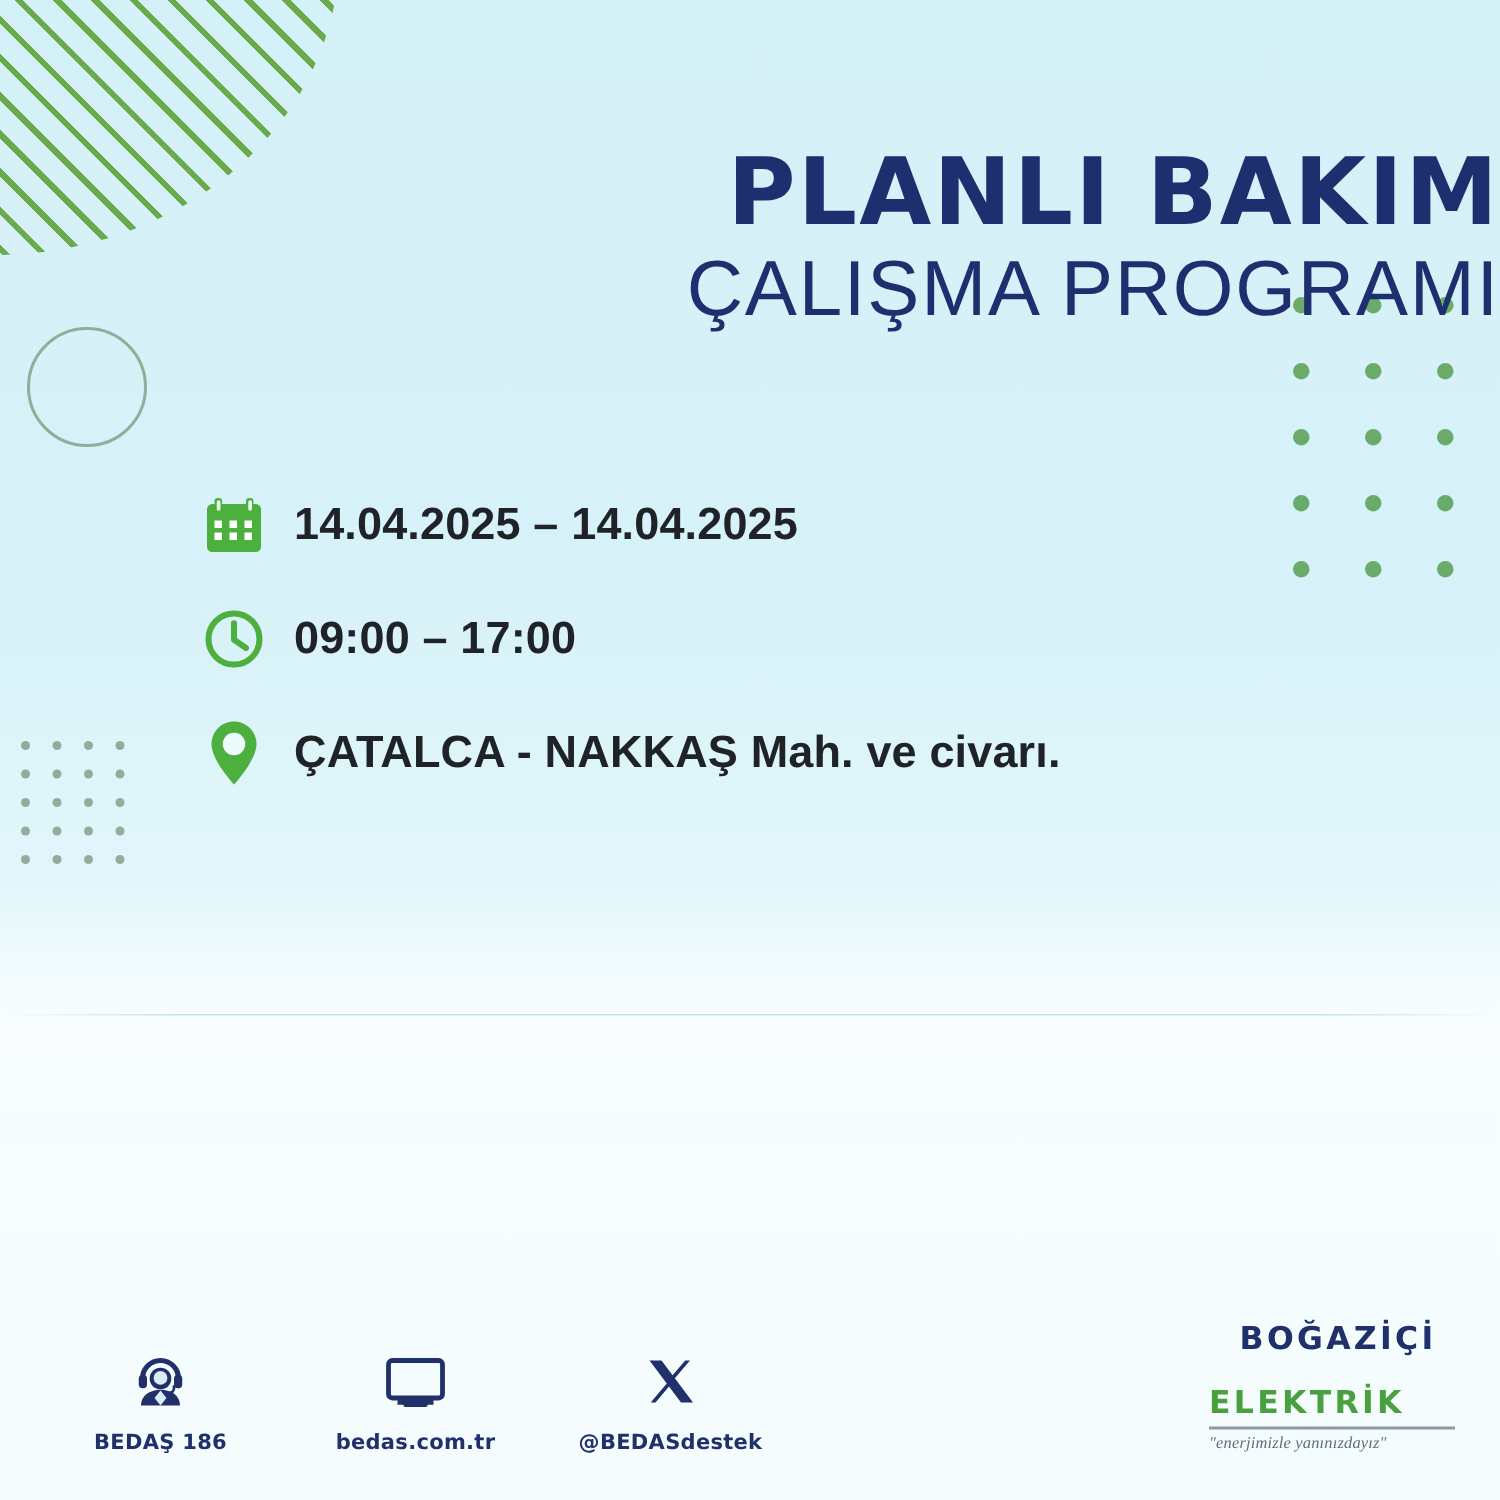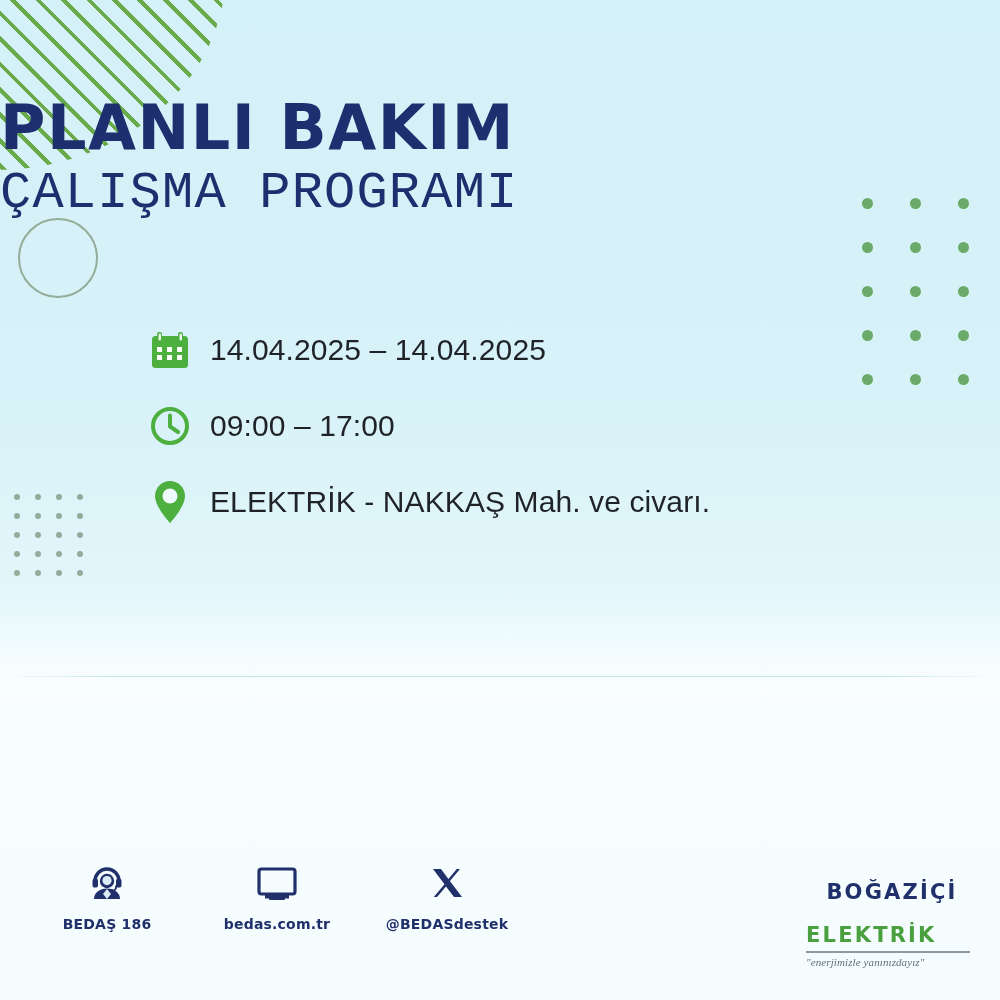--- a/index.html
+++ b/index.html
@@ -111,48 +111,49 @@
         rgba(255,255,255,0.15) 100%);
     pointer-events: none;
   }
 
   
   .heading {
     position: absolute;
     left: 0;
     top: 96px;
     width: 1000px;
-    text-align: left;
+    text-align: right;
   }
   .title-main {
     font-family: "DejaVu Sans", sans-serif;
     font-weight: 700;
     font-size: 62px;
     letter-spacing: 1.5px;
     color: #1d2f6f;
     line-height: 1.02;
     white-space: nowrap;
   }
   .title-sub {
-    font-family: Liberation Mono, monospace;
+    font-family: Liberation Sans, sans-serif;
     font-weight: 400;
     font-size: 52px;
     letter-spacing: 1.2px;
     color: #1d2f6f;
     line-height: 1.18;
     margin-top: 4px;
     white-space: nowrap;
   }
 
   
   .info-block {
     position: absolute;
-    left: 148px;
+    left: 134px;
     top: 312px;
     width: 760px;
+    font-weight: bold;
   }
   .info-row {
     display: flex;
     align-items: center;
     height: 76px;
   }
   .info-icon {
     width: 62px;
     min-width: 62px;
     height: 54px;
@@ -165,21 +166,21 @@
     font-size: 30px;
     color: #1f2328;
     letter-spacing: 0.1px;
     white-space: nowrap;
   }
 
   
   .footer-contacts {
     position: absolute;
     left: 48px;
-    top: 860px;
+    top: 898px;
     display: flex;
     align-items: flex-start;
     gap: 52px;
   }
   .contact {
     display: flex;
     flex-direction: column;
     align-items: center;
     width: 118px;
   }
@@ -322,21 +323,21 @@
 
 
     <div class="info-row">
       <span class="info-icon">
         <svg width="44" height="48" viewBox="0 0 44 48" aria-hidden="true">
           <path d="M22 3 C13.7 3 7 9.7 7 18 C7 29 22 45 22 45 C22 45 37 29 37 18
                    C37 9.7 30.3 3 22 3 Z" fill="#4caf3e"></path>
           <circle cx="22" cy="18" r="7.5" fill="#eefbfd"></circle>
         </svg>
       </span>
-      <span class="info-text">ELEKTRİK - NAKKAŞ Mah. ve civarı.</span>
+      <span class="info-text">ÇATALCA - NAKKAŞ Mah. ve civarı.</span>
     </div>
 
   </div>
 
   <div class="footer-contacts">
 
     <div class="contact">
       <span class="contact-glyph">
         <svg width="42" height="42" viewBox="0 0 42 42" aria-hidden="true">
           <path d="M9 17 a12 12 0 0 1 24 0" fill="none" stroke="#20306b" stroke-width="3.4"></path>

